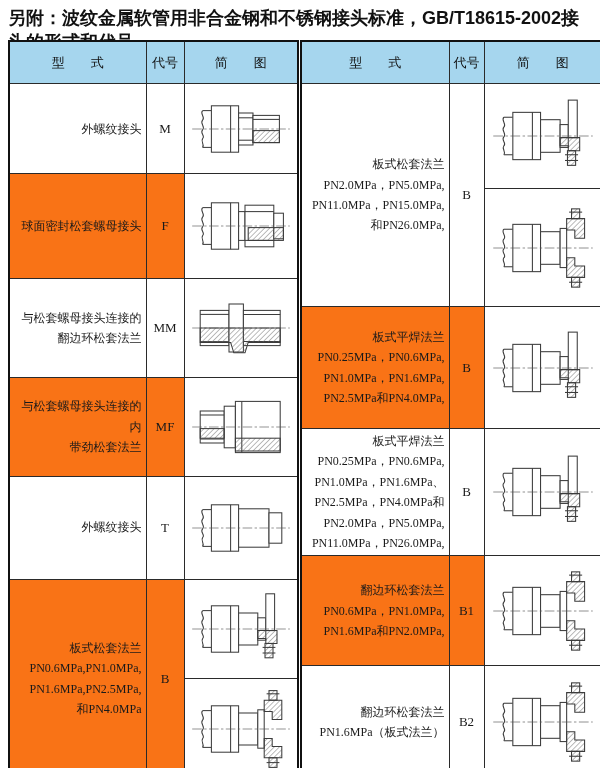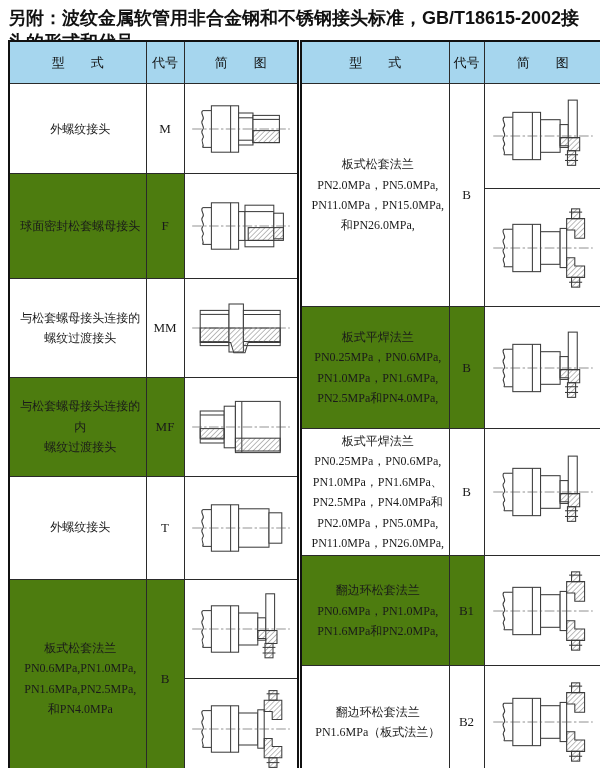--- a/index.html
+++ b/index.html
@@ -5,25 +5,25 @@
   html,body { margin:0; padding:0; }
   .page { position:relative; width:600px; height:768px; background:#ffffff; overflow:hidden;
           font-family:"Liberation Serif", serif; color:#1a1a1a; }
   .note { position:absolute; top:6px; left:8px; width:584px;
           font-family:"Liberation Sans", sans-serif; font-weight:bold; font-size:18px; color:#111; }
   .tables { position:absolute; top:40px; left:8px; display:flex; }
   table { border-collapse:collapse; table-layout:fixed; border:2px solid #111; }
   table + table { margin-left:1px; }
   th, td { border:1px solid #2a2a2a; padding:4px; overflow:hidden; vertical-align:middle; }
   th { background:#a6d6ee; font-size:13px; font-weight:normal; color:#111; height:33px; }
-  td.type { text-align:center; font-size:12px; line-height:1.7; white-space:pre-line;
+  td.type { text-align:right; font-size:12px; line-height:1.7; white-space:pre-line;
             padding:2px 4px 2px 9px; }
   td.code { text-align:center; font-size:13px; }
   td.diag { text-align:center; background:#fff; }
-  .hl { background:#4d7c0f; }
+  .hl { background:#f97316; }
   .diag svg { display:block; margin:0 auto; }
   
   tr.lh1{height:88px} tr.lh2{height:104px} tr.lh3{height:98px} tr.lh4{height:98px}
   tr.lh5{height:102px} tr.lh6a{height:99px} tr.lh6b{height:99px}
   
   tr.rh1a{height:105px} tr.rh1b{height:118px} tr.rh2{height:122px} tr.rh3{height:120px}
   tr.rh4{height:110px} tr.rh5{height:113px}
 </style>
 </head>
 <body>
@@ -153,31 +153,31 @@
         <td class="type hl">球面密封松套螺母接头</td>
         <td class="code hl">F</td>
         <td class="diag">
           <svg viewBox="0 0 130 100" width="104" height="86">
                 <use href="#sym-f"></use>
               </svg>
         </td>
       </tr>
       <tr class="lh3">
         <td class="type">与松套螺母接头连接的
-螺纹过渡接头</td>
+翻边环松套法兰</td>
         <td class="code">MM</td>
         <td class="diag">
           <svg viewBox="0 0 130 100" width="104" height="84">
                 <use href="#sym-mm"></use>
               </svg>
         </td>
       </tr>
       <tr class="lh4">
         <td class="type hl">与松套螺母接头连接的内
-螺纹过渡接头</td>
+带劲松套法兰</td>
         <td class="code hl">MF</td>
         <td class="diag">
           <svg viewBox="0 0 130 100" width="104" height="84">
                 <use href="#sym-mf"></use>
               </svg>
         </td>
       </tr>
       <tr class="lh5">
         <td class="type">外螺纹接头</td>
         <td class="code">T</td>

